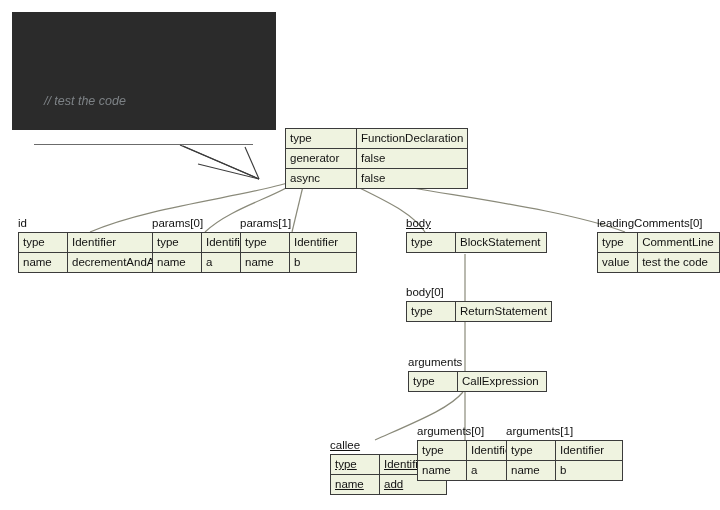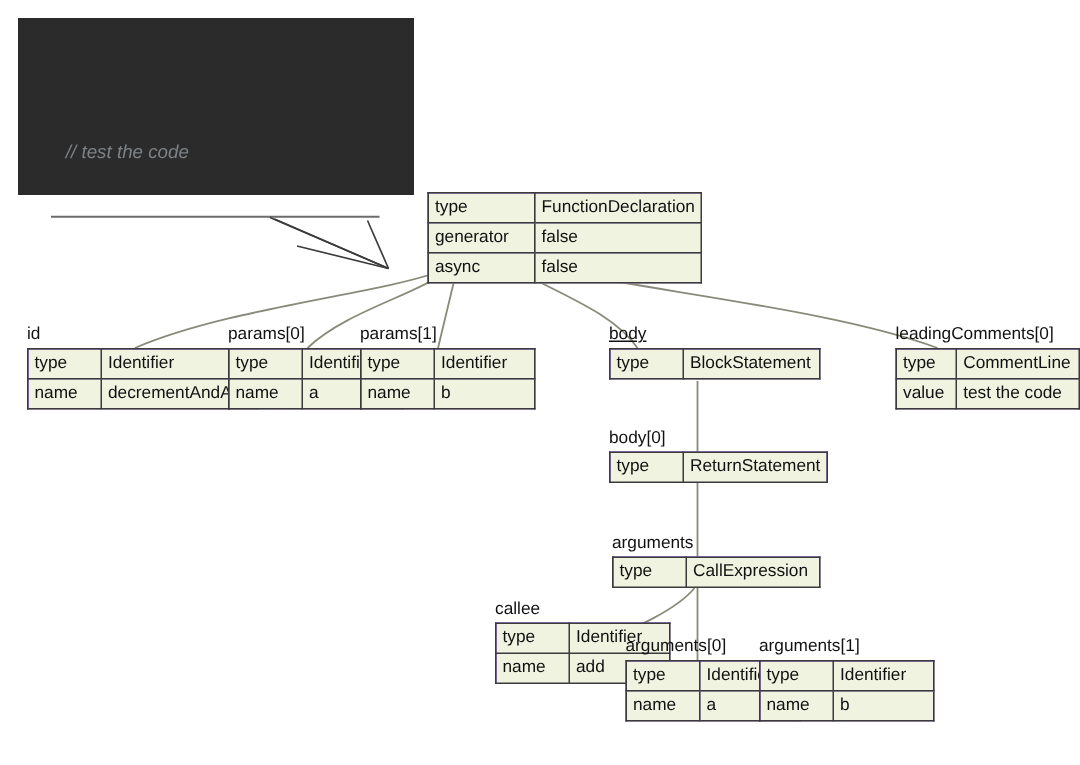--- a/index.html
+++ b/index.html
@@ -48,21 +48,21 @@
   }
   .node-label {
     font-size: 11.5px;
     color: #111;
     line-height: 13px;
     margin-bottom: 2px;
     white-space: nowrap;
   }
   table.node-table {
     border-collapse: collapse;
-    background: #6d28d9;
+    background: #3b82f6;
     font-size: 11.5px;
     table-layout: fixed;
   }
   table.node-table td {
     border: 1px solid #3b3b3b;
     padding: 1px 4px 2px 4px;
     height: 16px;
     line-height: 14px;
     white-space: nowrap;
     background: #eff3e0;
@@ -222,21 +222,21 @@
   <table class="node-table">
     <tbody>
         <tr>
       <td class="label-col-s">type</td>
       <td style="width:80px;">CallExpression</td>
     </tr>
   </tbody>
     </table>
 </div>
 
-<div class="node" style="left:330px; top:400px;">
+<div class="node" style="left:330px; top:439px;text-decoration:underline;">
   <div class="node-label">callee</div>
   <table class="node-table">
     <tbody>
         <tr>
       <td class="label-col-s">type</td>
       <td style="width:58px;">Identifier</td>
     </tr>
     <tr>
       <td class="label-col-s">name</td>
       <td>add</td>

